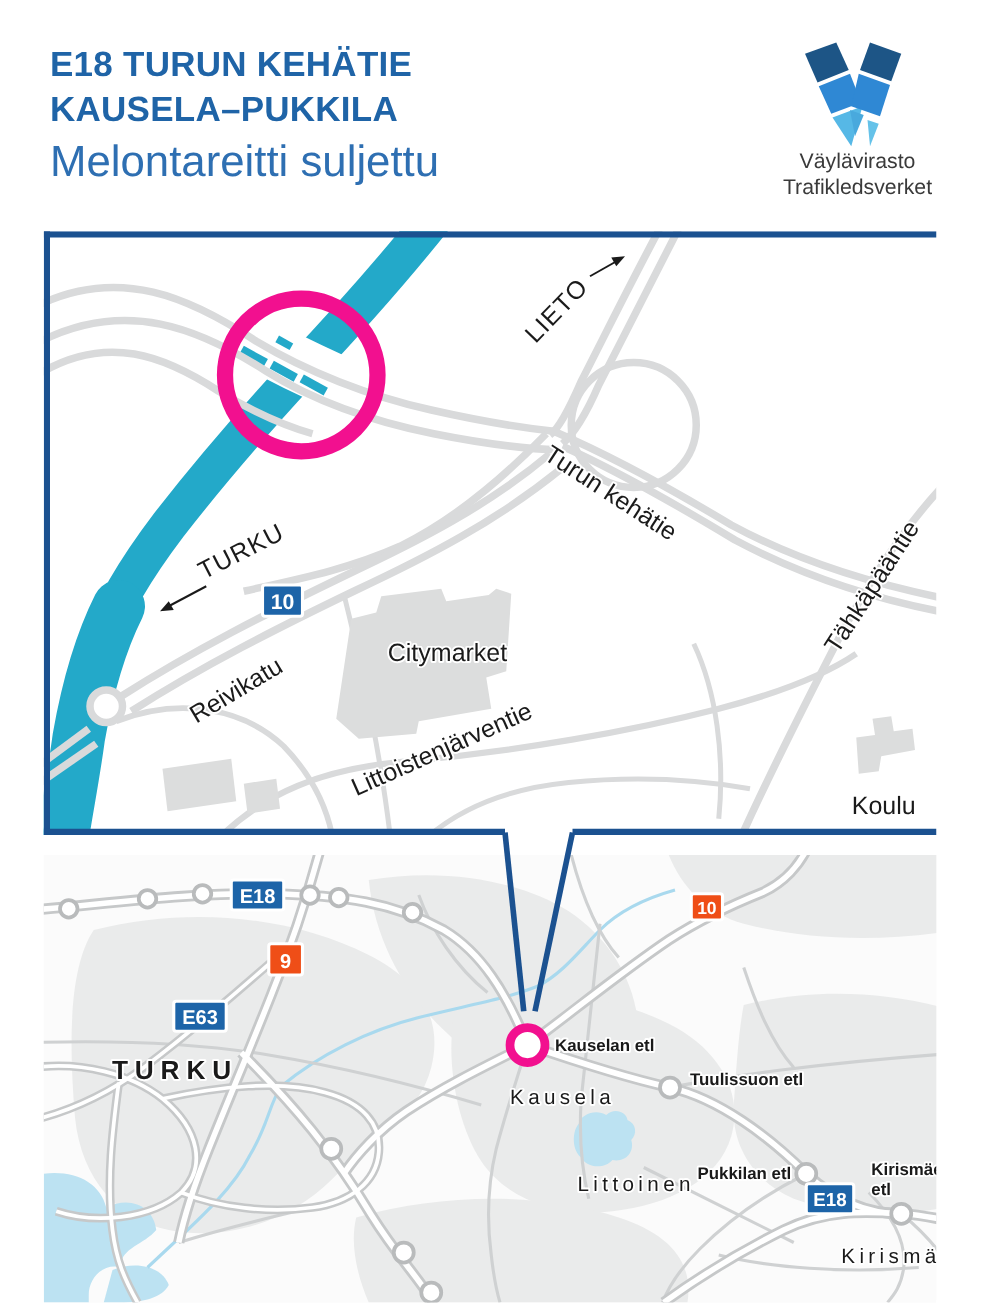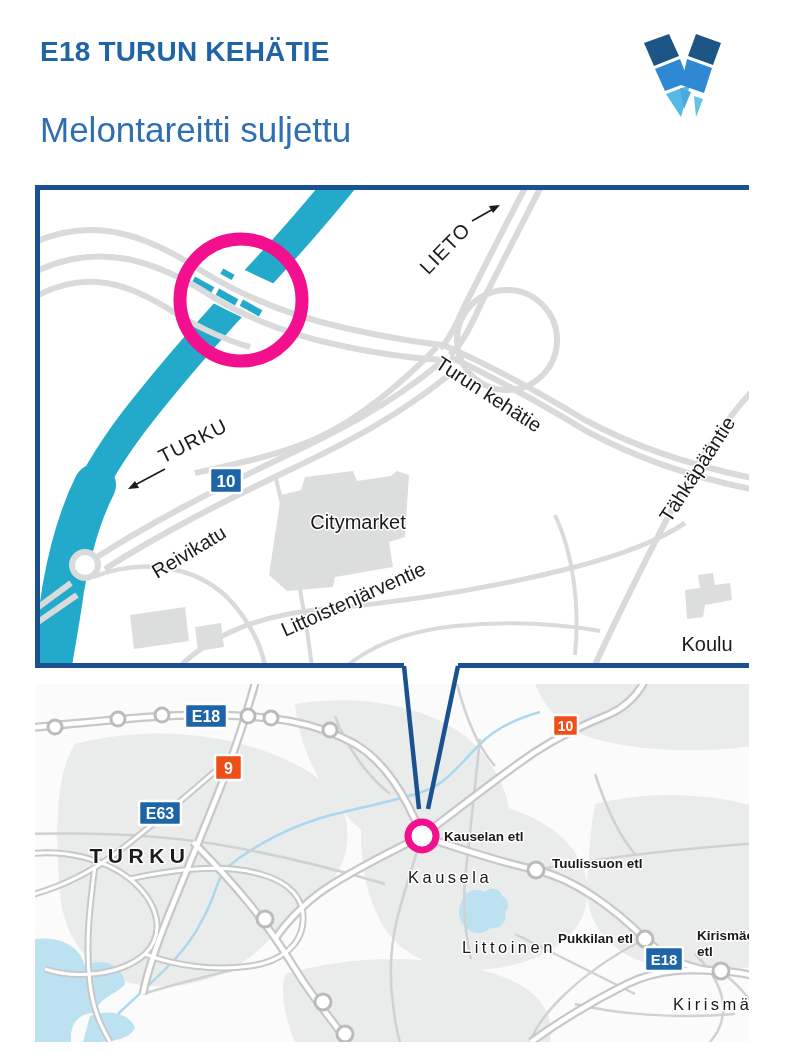--- a/index.html
+++ b/index.html
@@ -21,32 +21,35 @@
   
   .maplbl{font-family:"Liberation Sans",sans-serif;fill:#1A1A1A;paint-order:stroke;stroke:#ffffff;stroke-width:3px;stroke-linejoin:round;}
   .shield-txt{font-family:"Liberation Sans",sans-serif;font-weight:bold;fill:#ffffff;}
 </style>
 </head>
 <body>
 
 <div class="page">
 
   <div class="title-line t1">E18 TURUN KEHÄTIE</div>
+  <div class="title-line t2">KAUSELA–PUKKILA</div>
   <div class="subtitle">Melontareitti suljettu</div>
 
   <div class="logo">
     <svg class="logo-mark" width="100" height="88" viewBox="0 0 100 88">
       <polygon points="8,13 33,4 43,26 18,36" fill="#1D5586"></polygon>
       <polygon points="19,39 44,29 53,52 29,61" fill="#2F88D4"></polygon>
       <polygon points="30,64 54,55 45,87" fill="#56B8E6"></polygon>
       <polygon points="60,4 85,13 77,35 52,26" fill="#1D5586"></polygon>
       <polygon points="51,29 76,38 68,63 45,55" fill="#2F88D4"></polygon>
       <polygon points="44,58 55,62 48,79" fill="#49A9DD"></polygon>
       <polygon points="58,66 67,69 60,87" fill="#65C2E9"></polygon>
     </svg>
+    <div class="logo-name">Väylävirasto</div>
+    <div class="logo-name">Trafikledsverket</div>
   </div>
 
   <div class="inset-map">
     <svg width="730" height="483" viewBox="0 0 730 483">
       <rect x="0" y="0" width="730" height="483" fill="#ffffff"></rect>
 
       <g>
         <path d="M312,-10 C280,30 240,75 205,112 C170,150 135,190 100,235 C75,268 55,300 45,330 C35,358 28,400 22,440 C18,465 15,480 12,492" fill="none" stroke="#23A9C9" stroke-width="30"></path>
         <path d="M60,300 C45,330 35,365 28,405 C24,435 18,465 14,492" fill="none" stroke="#23A9C9" stroke-width="42" stroke-linecap="round"></path>
       </g>

